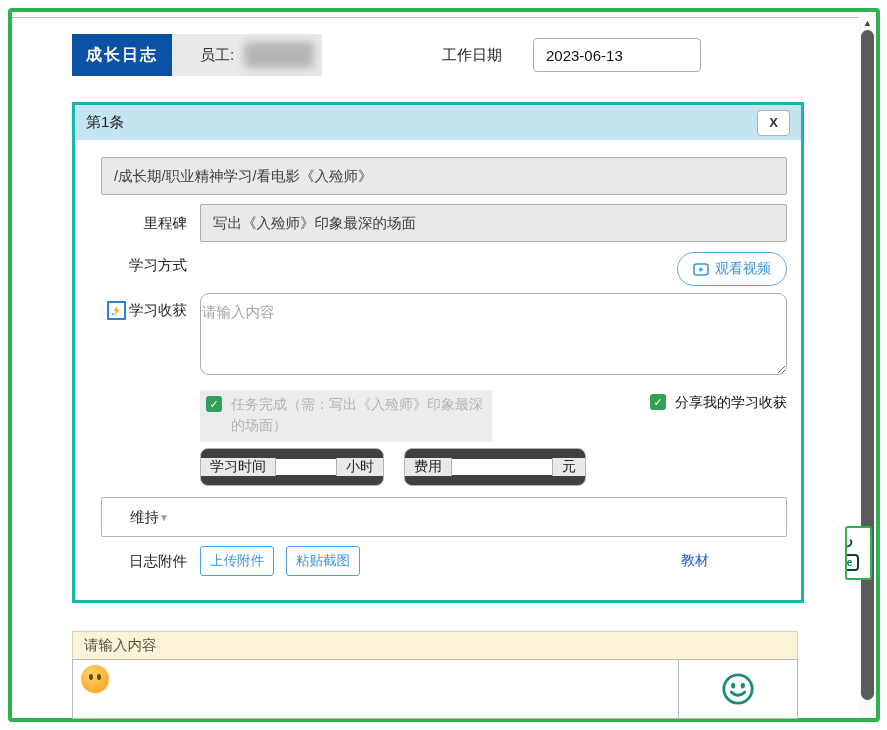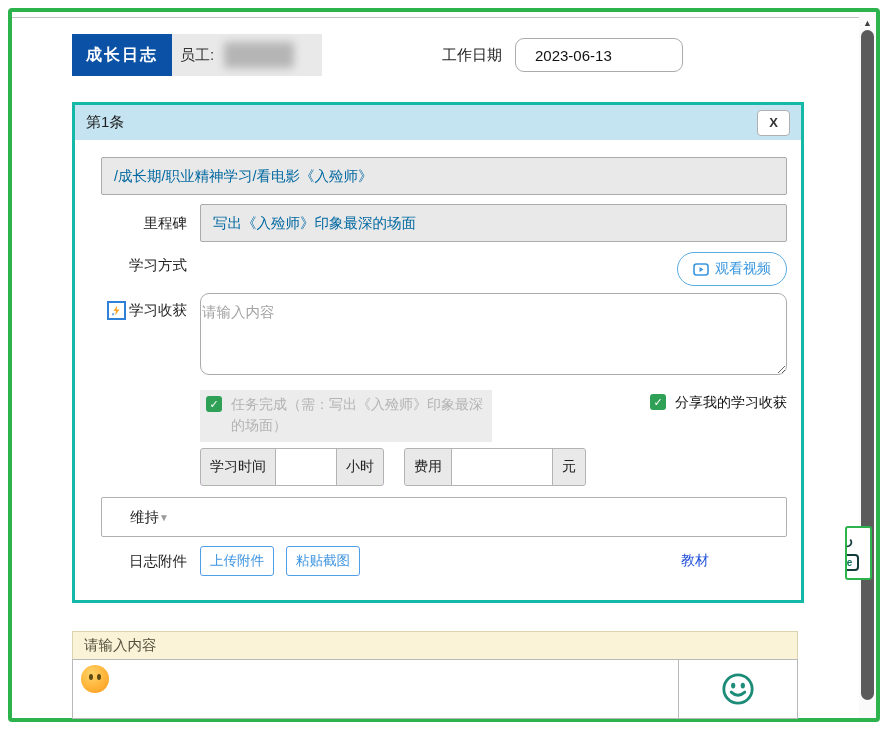--- a/index.html
+++ b/index.html
@@ -24,63 +24,63 @@
     align-items:flex-start;justify-content:center;gap:4px;overflow:hidden;z-index:6;}
   .refresh-glyph{font-size:15px;font-weight:bold;color:#153c3c;margin-left:-6px;line-height:14px;}
   .e-badge{width:15px;height:13px;border:2px solid #153c3c;border-radius:4px;margin-left:-7px;
     font-size:10px;font-weight:bold;color:#0d6e5e;display:flex;align-items:center;justify-content:center;}
 
   
   .badge{position:absolute;left:60px;top:22px;width:100px;height:42px;background:#0b52a6;
     color:#fff;font-weight:bold;font-size:16px;display:flex;align-items:center;
     justify-content:center;letter-spacing:2px;}
   .employee{position:absolute;left:160px;top:22px;width:150px;height:42px;background:#e9e9e9;
-    display:flex;align-items:center;padding-left:8px;gap:10px;font-size:15px;color:#333;
+    display:flex;align-items:center;padding-left:28px;gap:10px;font-size:15px;color:#333;
     box-sizing:border-box;}
   .name-blur{width:70px;height:26px;background:#9a9a9a;filter:blur(4px);border-radius:2px;opacity:.65;}
   .workdate-label{position:absolute;left:430px;top:22px;width:74px;height:42px;display:flex;
     align-items:center;font-size:15px;color:#1c1c1c;}
-  .date-input{position:absolute;left:503px;top:26px;width:168px;height:34px;border:1px solid #ababab;
-    border-radius:9px;padding:0 19px;font-size:15px;color:#111;box-sizing:border-box;outline:none;
+  .date-input{position:absolute;left:521px;top:26px;width:168px;height:34px;border:1px solid #ababab;
+    border-radius:4px;padding:0 12px;font-size:15px;color:#111;box-sizing:border-box;outline:none;
     font-family:inherit;}
 
   
   .panel{position:absolute;left:60px;top:90px;width:726px;border:3px solid #14b8a6;background:#fff;}
   .panel-head{height:35px;background:#c5e4f2;display:flex;align-items:center;
     justify-content:space-between;padding:0 11px;}
   .panel-title{font-size:15px;color:#1f1f1f;}
   .close-btn{width:33px;height:26px;background:#fff;border:1px solid #b0b0b0;border-radius:4px;
     font-size:13px;color:#333;display:flex;align-items:center;justify-content:center;
     font-weight:600;cursor:pointer;}
   .panel-body{padding:17px 14px 24px 13px;}
   .frow{display:flex;align-items:flex-start;}
   .flabel{width:99px;min-width:99px;text-align:right;font-size:14.5px;color:#1f1f1f;}
   .fctrl{flex:1;margin-left:13px;}
   .pt10{padding-top:10px;} .pt8{padding-top:8px;} .pt4{padding-top:4px;} .pt6{padding-top:6px;}
   .ginput{height:38px;background:#e9e9e9;border:1px solid #ababab;border-radius:2px;display:flex;
-    align-items:center;padding:0 12px;font-size:14.5px;color:#0369a1;box-sizing:border-box;}
+    align-items:center;padding:0 12px;font-size:14.5px;color:#404040;box-sizing:border-box;}
   .pill-row{display:flex;justify-content:flex-end;}
   .pill-btn{height:34px;border:1px solid #58ace2;border-radius:17px;display:flex;align-items:center;
     gap:6px;padding:0 15px;color:#3a96df;font-size:14px;background:#fff;cursor:pointer;}
   .label-with-icon{display:flex;justify-content:flex-end;align-items:center;gap:3px;}
   .flash-icon{width:15px;height:15px;border:2px solid #2f80d6;background:#fff;box-sizing:content-box;
     display:flex;align-items:center;justify-content:center;}
   textarea.gains{width:100%;height:82px;border:1px solid #ababab;border-radius:9px;
     padding:9px 1px;font-size:14.5px;resize:vertical;color:#222;box-sizing:border-box;
     font-family:inherit;outline:none;}
   textarea.gains::placeholder{color:#a3a3a3;}
   .cbx-row{display:flex;justify-content:space-between;align-items:flex-start;}
   .task-box{background:#ececec;width:292px;display:flex;gap:9px;padding:4px 6px 6px 6px;
     box-sizing:border-box;color:#b3b3b3;font-size:14px;line-height:21px;}
   .cbx{width:16px;height:16px;min-width:16px;background:#2fa157;border-radius:3px;color:#fff;
     font-size:11px;display:flex;align-items:center;justify-content:center;margin-top:2px;cursor:pointer;}
   .share-box{display:flex;gap:9px;align-items:flex-start;font-size:14px;color:#111;padding-top:4px;}
   .units-row{display:flex;gap:20px;}
-  .igroup{display:flex;height:36px;border:1px solid #b3b3b3;border-radius:3px;overflow:hidden;
-    background:#f0abfc;}
+  .igroup{display:flex;height:36px;border:1px solid #b3b3b3;border-radius:8px;overflow:hidden;
+    background:#404040;align-items:center;}
   .iaddon{background:#e9e9e9;display:flex;align-items:center;padding:0 9px;font-size:14px;
     color:#222;}
   .iaddon.first{border-right:1px solid #b3b3b3;}
   .iaddon.last{border-left:1px solid #b3b3b3;}
   .ifield{border:none;font-size:14px;padding:0 6px;outline:none;font-family:inherit;}
   .w48{width:48px;} .w88{width:88px;}
   .selectbox{height:38px;border:1px solid #b0b0b0;border-radius:2px;display:flex;align-items:center;
     padding:0 28px;font-size:14.5px;color:#222;background:#fff;
     cursor:pointer;}
   .caret{color:#9a9a9a;font-size:10px;}

